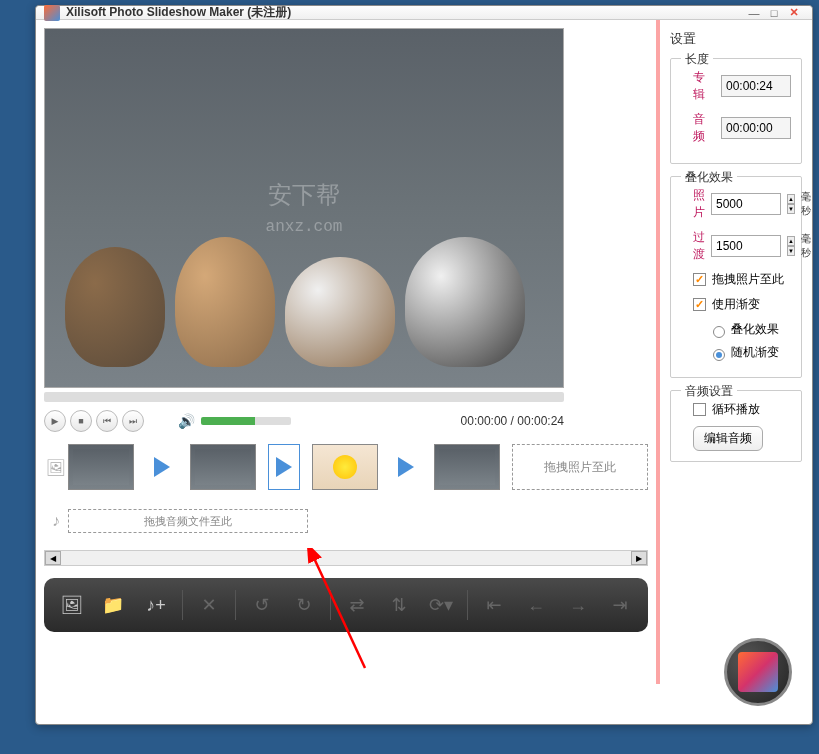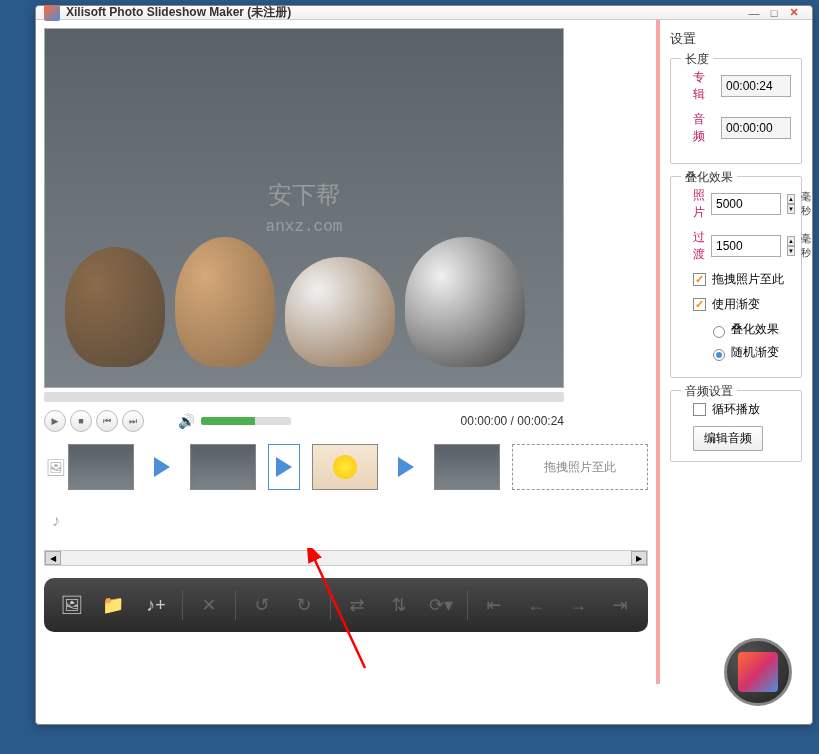--- a/index.html
+++ b/index.html
@@ -61,21 +61,21 @@
 .spinner-btns { display: flex; flex-direction: column; width: 14px; }
 .spin-btn { height: 10px; border: 1px solid #aaa; background: #eee; font-size: 6px; display: flex; align-items: center; justify-content: center; cursor: pointer; }
 .unit { font-size: 10px; color: #333; }
 .music-btn { width: 22px; height: 22px; border: 1px solid #aaa; background: #f5f5f5; display: flex; align-items: center; justify-content: center; cursor: pointer; color: #888; font-size: 11px; }
 .checkbox-row { display: flex; align-items: center; gap: 6px; margin-bottom: 8px; }
 .checkbox { width: 13px; height: 13px; border: 1px solid #888; background: #fff; display: flex; align-items: center; justify-content: center; cursor: pointer; }
 .checkbox.checked::after { content: "✓"; color: #ff8800; font-size: 11px; font-weight: bold; }
 .radio-row { display: flex; align-items: flex-end; gap: 6px; margin-bottom: 6px; margin-left: 20px; }
 .radio { width: 12px; height: 12px; border: 1px solid #888; border-radius: 50%; display: flex; align-items: center; justify-content: center; cursor: pointer; }
 .radio.checked::after { content: ""; width: 6px; height: 6px; background: #4a90d9; border-radius: 50%; }
-.btn-small { padding: 3px 10px; border: 1px solid #aaa; background: linear-gradient(#fff, #eee); border-radius: 1px; cursor: pointer; font-size: 12px; }
+.btn-small { padding: 3px 10px; border: 1px solid #aaa; background: linear-gradient(#fff, #eee); border-radius: 6px; cursor: pointer; font-size: 12px; }
 .red-arrow { position: absolute; left: 305px; top: 548px; z-index: 100; pointer-events: none; }
 .cartoon-thumb { background: linear-gradient(#f5e6d3, #e8d4b8) !important; }
 .cartoon-char { width: 24px; height: 24px; background: radial-gradient(circle, #ffeb3b, #ffc107); border-radius: 50%; }
 </style>
 </head>
 <body>
 
 <div class="window">
 
   <div class="titlebar">
@@ -139,20 +139,23 @@
                 <div class="transition-arrow"></div>
               </div>
             <div class="thumb-item">
                 <div style="position:absolute;inset:4px;background:linear-gradient(#5a6168,#7a8288)"></div>
               </div>
             <div class="drop-zone">拖拽照片至此</div>
           </div>
         </div>
         <div class="timeline-row">
           <div class="timeline-icon">♪</div>
+          <div class="timeline-content">
+            <div class="audio-drop">拖拽音频文件至此</div>
+          </div>
         </div>
         <div class="scrollbar-h">
           <div class="scroll-btn">◀</div>
           <div class="scroll-track"></div>
           <div class="scroll-btn">▶</div>
         </div>
       </div>
 
       <div class="toolbar-bottom">
         <div class="tool-btn">🖼</div>

